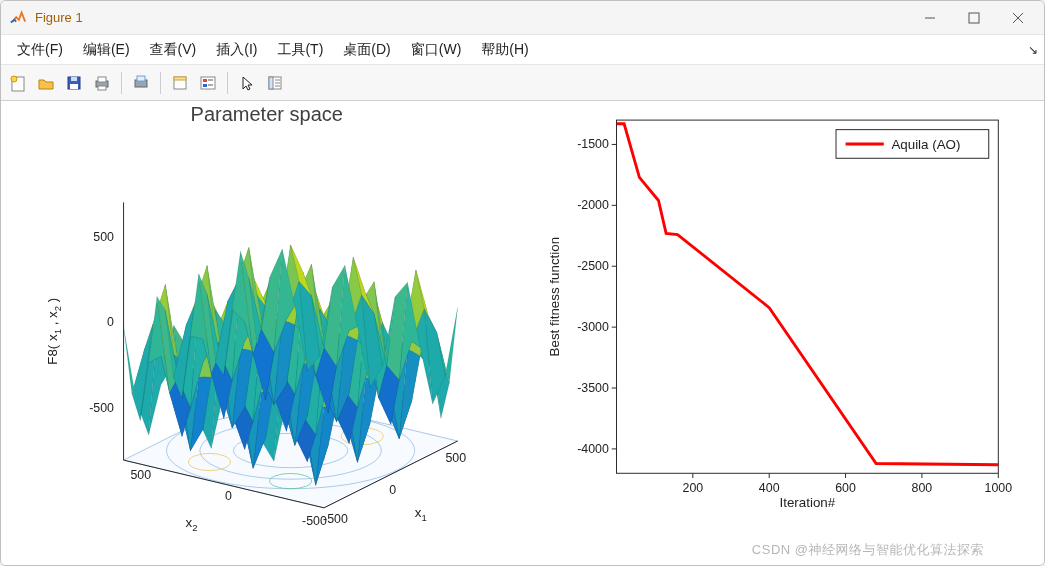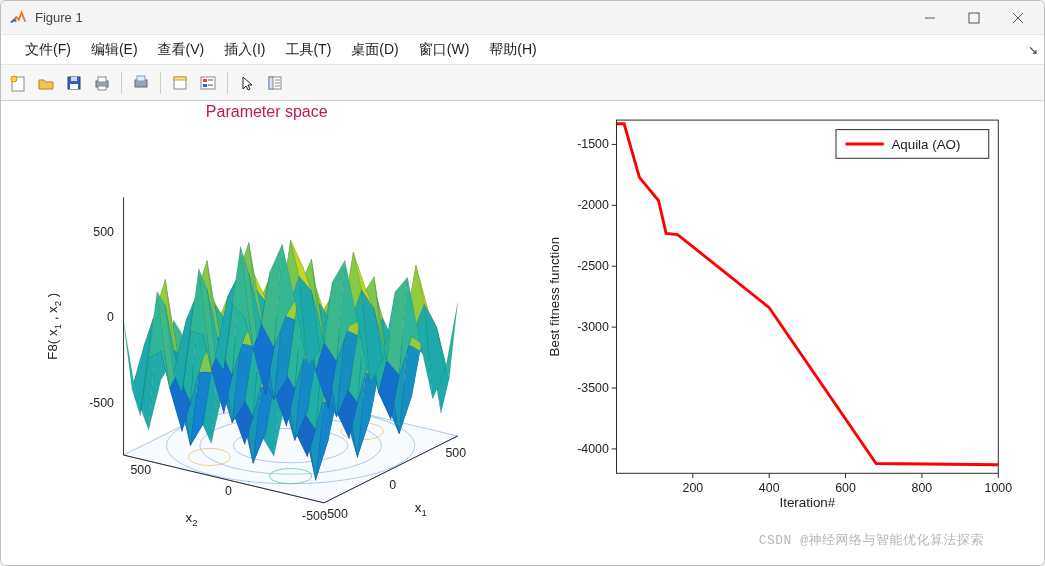--- a/index.html
+++ b/index.html
@@ -28,33 +28,33 @@
     padding: 0 4px 0 8px;
     border-bottom: 1px solid #e6e6e6;
   }
   .titlebar .app-icon {
     width: 18px; height: 18px;
     margin-right: 8px;
   }
   .titlebar .title {
     flex: 1;
     font-size: 13px;
-    color: #404040;
+    color: #a16207;
   }
   .winctl {
     width: 44px; height: 30px;
     display: flex; align-items: center; justify-content: center;
     color: #333;
   }
   .menubar {
     height: 30px;
     background: #fff;
     display: flex;
     align-items: center;
-    padding: 0 14px;
+    padding: 0 6px;
     font-size: 14px;
     color: #222;
     border-bottom: 1px solid #e6e6e6;
     position: relative;
   }
   .menubar .menu-item { padding: 4px 10px; }
   .menubar .undock {
     position: absolute; right: 6px; top: 8px;
     font-size: 12px; color: #333;
   }
@@ -80,33 +80,32 @@
     display: flex;
     padding: 0 10px 8px 10px;
   }
   .subplot {
     position: relative;
   }
   .subplot.left { width: 50%; }
   .subplot.right { width: 50%; }
   .chart-title {
     text-align: center;
-    font-size: 16px;
-    color: #be185d;
+    font-size: 20px;
+    color: #404040;
     padding-top: 2px;
   }
   .axeslabel { font-size: 14px; fill: #222; }
   .ticklabel { font-size: 13px; fill: #222; }
   .watermark {
     position: absolute;
-    right: 60px; bottom: 16px;
+    right: 60px; bottom: 6px;
     color: rgba(60,60,60,.38);
     font-size: 13px;
     letter-spacing: .5px;
-    font-family: Liberation Mono, monospace;
   }
 </style>
 </head>
 <body>
 
 <div class="window">
 
   <div class="titlebar">
     <span class="app-icon">
       <svg viewBox="0 0 20 20" width="18" height="18">

